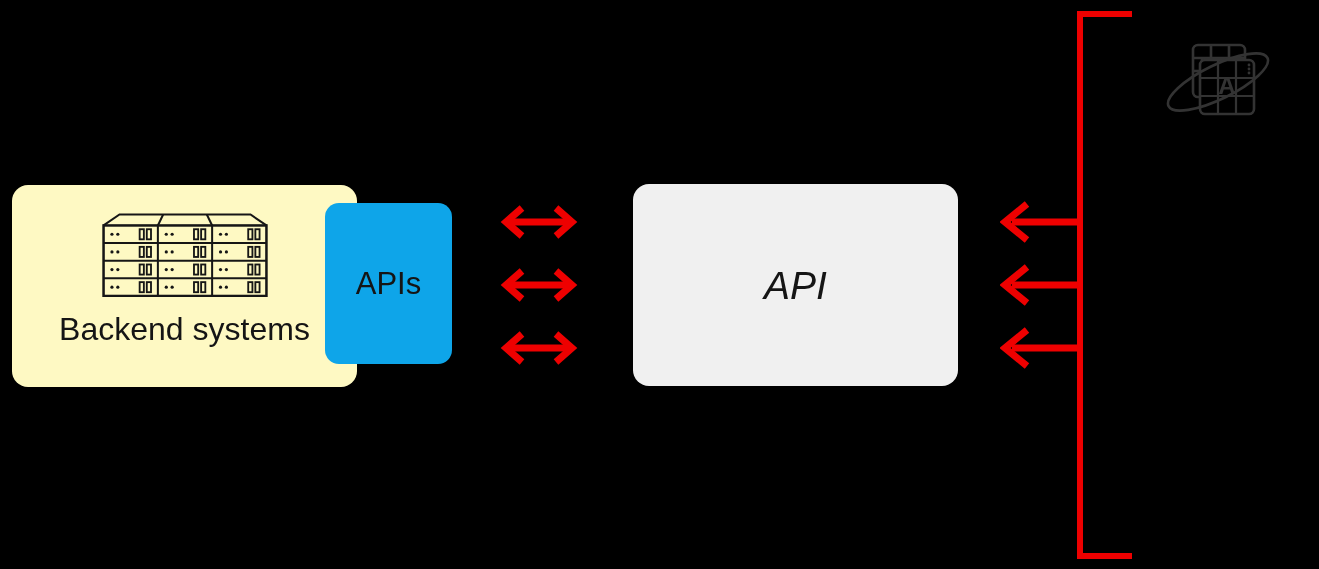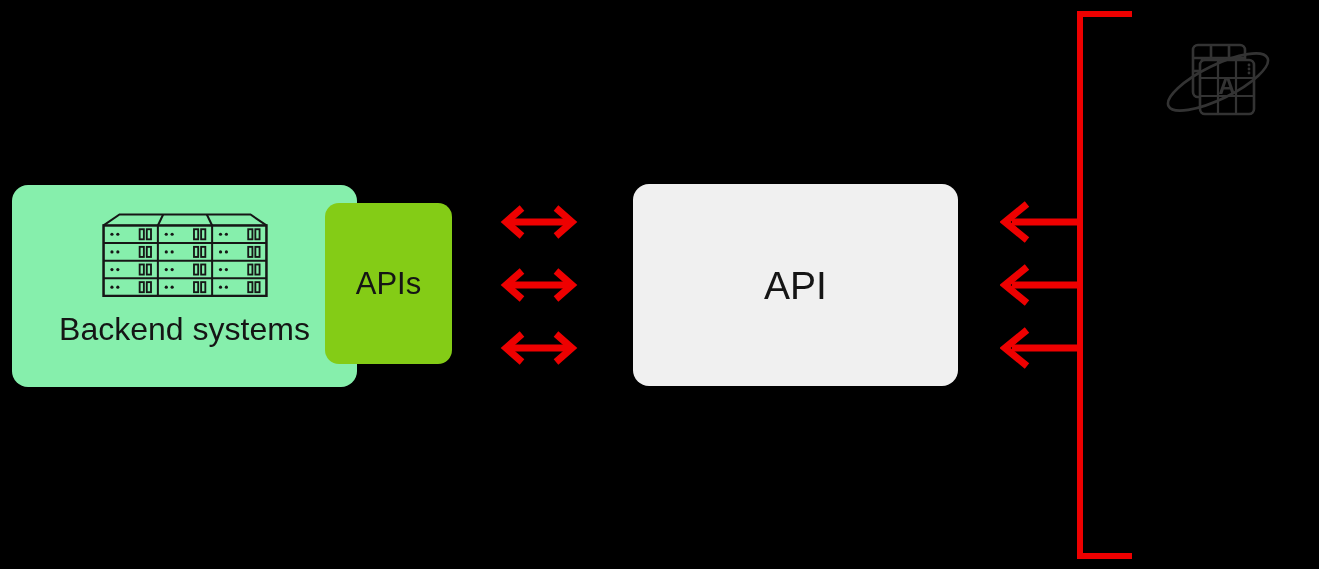--- a/index.html
+++ b/index.html
@@ -2,33 +2,33 @@
 <html><head>
 <meta charset="utf-8">
 <style>
   html,body{margin:0;padding:0;background:#000;}
   .canvas{
     position:relative;width:1319px;height:569px;background:#000;
     font-family:"Liberation Sans",sans-serif;overflow:hidden;
   }
   .box{position:absolute;}
   .backend-box{
-    left:12px;top:185px;width:345px;height:202px;background:#86efac;
+    left:12px;top:185px;width:345px;height:202px;background:#fef9c3;
     border-radius:16px;z-index:1;display:flex;flex-direction:column;align-items:center;
   }
   .server-svg{margin-top:26px;width:178px;height:86px;display:block;}
   .backend-label{margin-top:14px;font-size:32px;color:#151515;white-space:nowrap;}
   .apis-box{
-    left:325px;top:203px;width:127px;height:161px;background:#84cc16;
+    left:325px;top:203px;width:127px;height:161px;background:#0ea5e9;
     border-radius:14px;z-index:2;display:flex;align-items:center;justify-content:center;
   }
   .apis-label{font-size:31px;color:#151515;}
   .management-box{
     left:633px;top:184px;width:325px;height:202px;background:#f0f0f0;
-    border-radius:16px;display:flex;align-items:center;justify-content:center;text-align:center;
+    border-radius:16px;display:flex;align-items:center;justify-content:center;text-align:center;font-style:italic;
   }
   .mg-label{font-size:39px;line-height:41px;color:#151515;}
   .darrow{position:absolute;left:500px;width:78px;height:38px;}
   .darrow.a1{top:203px}.darrow.a2{top:266px}.darrow.a3{top:329px}
   .bracket-svg{position:absolute;left:1000px;top:5px;width:135px;height:560px;}
   .appicon-svg{position:absolute;left:1166px;top:38px;width:106px;height:86px;}
 </style>
 </head>
 <body>
 

